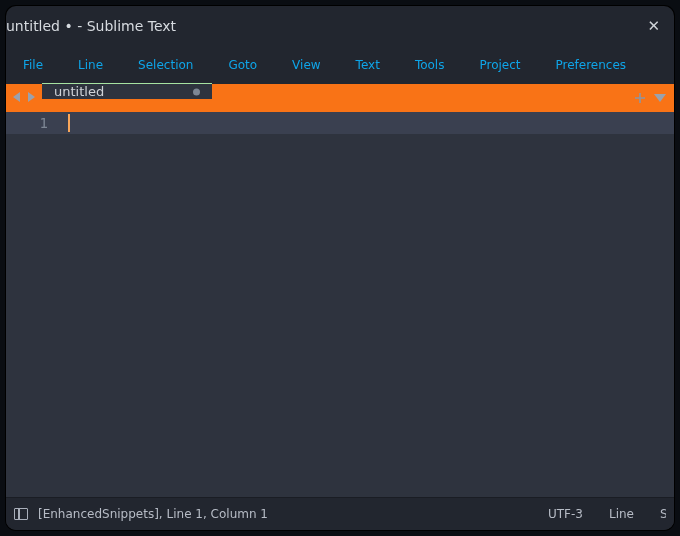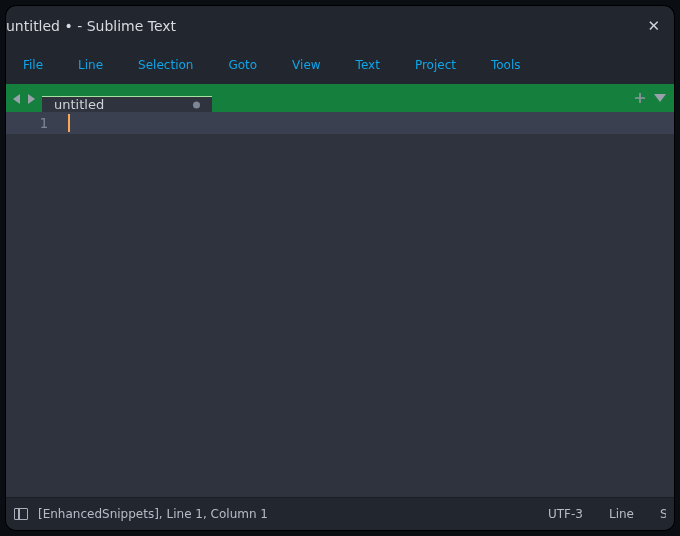--- a/index.html
+++ b/index.html
@@ -50,23 +50,23 @@
     font-weight: 400;
   }
   .menubar .menu-item {
     padding: 6px 11px;
     cursor: pointer;
     border-radius: 3px;
   }
   
   .tabstrip {
     height: 28px;
-    background: #15803d;
-    display: flex;
-    align-items: flex-end;
+    background: #f97316;
+    display: flex;
+    align-items: flex-start;
     position: relative;
   }
   .tab-nav {
     display: flex;
     align-items: center;
     padding: 0 4px;
     gap: 0;
   }
   .tab-nav .tri {
     width: 14px; height: 26px;
@@ -202,22 +202,23 @@
     <span class="close">✕</span>
   </div>
 
   <div class="menubar">
     <div class="menu-item">File</div>
     <div class="menu-item">Line</div>
     <div class="menu-item">Selection</div>
     <div class="menu-item">Goto</div>
     <div class="menu-item">View</div>
     <div class="menu-item">Text</div>
+    <div class="menu-item">Tools</div>
     <div class="menu-item">Project</div>
-    <div class="menu-item">Tools</div>
+    <div class="menu-item">Preferences</div>
   </div>
 
   <div class="tabstrip">
     <div class="tab-nav">
       <span class="tri">
         <svg width="8" height="10" viewBox="0 0 8 10">
             <polygon points="7,0 7,10 0,5" fill="#9aa1ad"></polygon>
           </svg>
       </span>
       <span class="tri">

